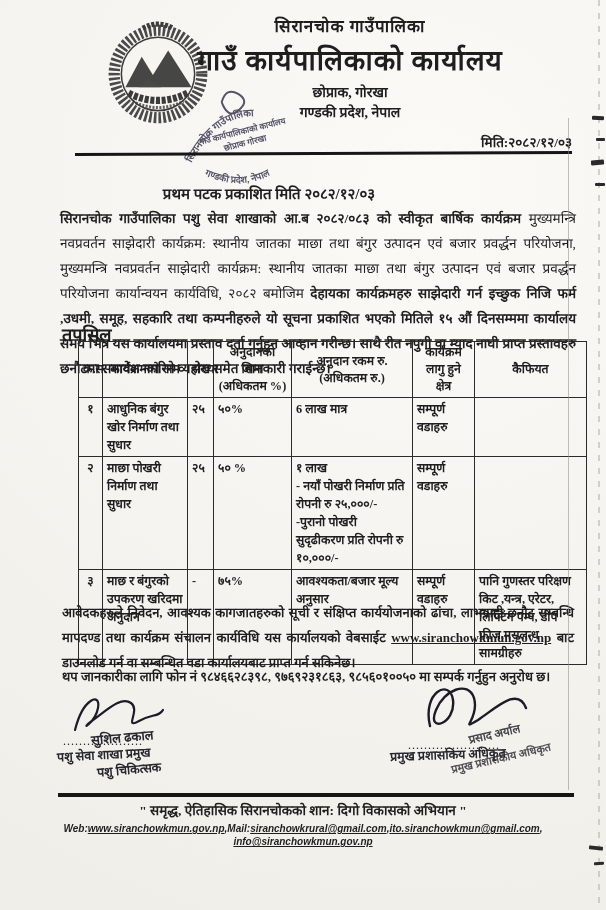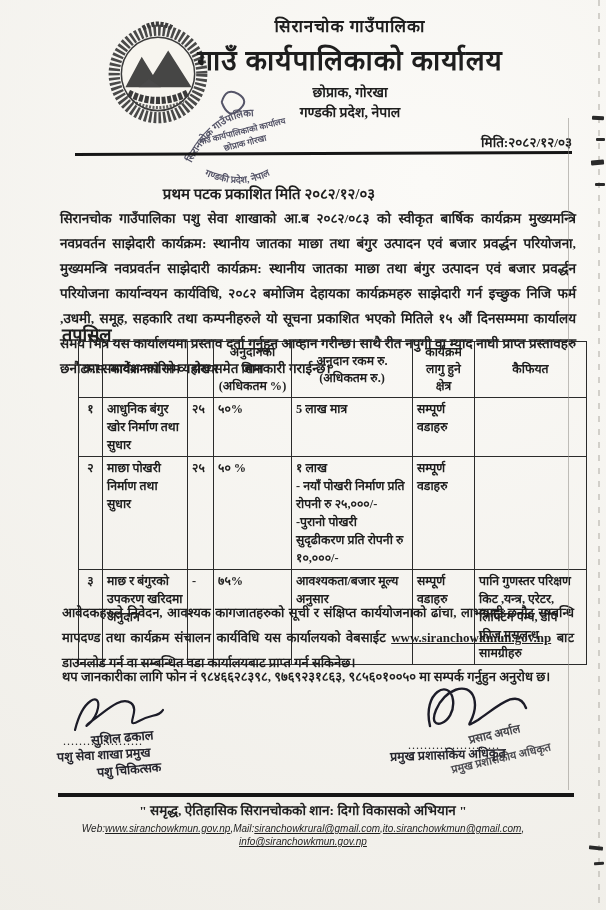--- a/index.html
+++ b/index.html
@@ -19,21 +19,21 @@
   .hdr .prov{font-size:14px;font-weight:700;margin-top:1px;}
   .refblock{left:86px;top:118px;font-size:13px;font-weight:700;line-height:21px;}
   .dateline{right:34px;top:133px;font-size:13.5px;font-weight:700;}
   .rule{background:#161616;height:3px;}
   .rule1{left:75px;top:152px;width:497px;transform:rotate(-.25deg);}
   .rule2{left:58px;top:793px;width:516px;height:4px;}
   
   .title1{left:0;top:160px;width:606px;text-align:center;font-size:15px;font-weight:700;}
   .title2{left:0;top:183px;width:538px;text-align:center;font-size:15px;font-weight:700;}
   .bodytext{left:60px;top:206px;width:516px;font-size:13.5px;font-weight:600;line-height:25px;text-align:justify;}
-  .bodytext b{font-weight:700;}
+  .bodytext b{font-weight:400;}
   .tapasil{left:62px;top:322px;font-size:18px;font-weight:700;}
   
   table.grant{position:absolute;left:78px;top:341px;width:508px;border-collapse:collapse;table-layout:fixed;}
   table.grant th,table.grant td{border:1.3px solid #2b2b2b;font-size:12.3px;font-weight:600;padding:2px 4px;vertical-align:top;}
   table.grant th{font-weight:700;text-align:center;vertical-align:middle;height:42px;line-height:17px;}
   table.grant tr.r1 td{height:40px;}
   table.grant tr.r2 td{height:72px;}
   table.grant tr.r3 td{height:79px;}
   td.c-sn{text-align:center;}
   td.c-qty{text-align:left;}
@@ -52,21 +52,21 @@
   .sigR .dots{position:absolute;left:18px;top:58px;}
   .stampname{position:absolute;font-weight:700;color:#26262e;}
   .sigL .nm{left:36px;top:36px;font-size:13px;transform:rotate(-5deg);}
   .sigL .t1{left:2px;top:54px;font-size:12.5px;font-weight:700;transform:rotate(-3deg);}
   .sigL .t2{left:42px;top:69px;font-size:12.5px;transform:rotate(-5deg);}
   .sigR .t1{left:0px;top:66px;font-size:12.5px;font-weight:700;transform:rotate(-2deg);}
   .sigR .sn1{left:78px;top:46px;font-size:11.5px;transform:rotate(-13deg);opacity:.85;}
   .sigR .sn2{left:60px;top:70px;font-size:11px;transform:rotate(-13deg);opacity:.8;}
   
   .slogan{left:0;top:801px;width:606px;text-align:center;font-size:13.5px;font-weight:700;}
-  .weblines{left:0;top:822px;width:606px;text-align:center;font-size:10px;font-weight:400;font-style:italic;font-family:"Liberation Sans","DejaVu Sans",sans-serif;line-height:13px;}
+  .weblines{left:0;top:822px;width:606px;text-align:center;font-size:10px;font-weight:700;font-style:italic;font-family:"Liberation Sans","DejaVu Sans",sans-serif;line-height:13px;}
   .weblines .u{text-decoration:underline;}
   
   .stamp{left:168px;top:68px;width:150px;height:132px;transform:rotate(-14deg);opacity:.82;}
   
   .vline{left:568px;top:118px;width:1px;height:672px;background:#8f8c86;opacity:.55;}
   .vline2{left:598px;top:0px;width:2px;height:910px;background:repeating-linear-gradient(#b9b6af 0 6px,transparent 6px 13px);opacity:.6;}
   .mark{background:#2a2a2a;position:absolute;border-radius:1px;}
 </style>
 </head>
 <body>
@@ -134,21 +134,21 @@
       <th>अनुदानको सिमा (अधिकतम %)</th>
       <th>अनुदान रकम रु. (अधिकतम रु.)</th>
       <th>कार्यक्रम लागु हुने क्षेत्र</th>
       <th>कैफियत</th>
     </tr>
     <tr class="r1">
       <td class="c-sn">१</td>
       <td>आधुनिक बंगुर खोर निर्माण तथा सुधार</td>
       <td class="c-qty">२५</td>
       <td>५०%</td>
-      <td>5 लाख मात्र</td>
+      <td>6 लाख मात्र</td>
       <td>सम्पूर्ण वडाहरु</td>
       <td></td>
     </tr>
     <tr class="r2">
       <td class="c-sn">२</td>
       <td>माछा पोखरी निर्माण तथा सुधार</td>
       <td class="c-qty">२५</td>
       <td>५० %</td>
       <td class="pre">१ लाख
 - नयाँ पोखरी निर्माण प्रति रोपनी रु २५,०००/-

